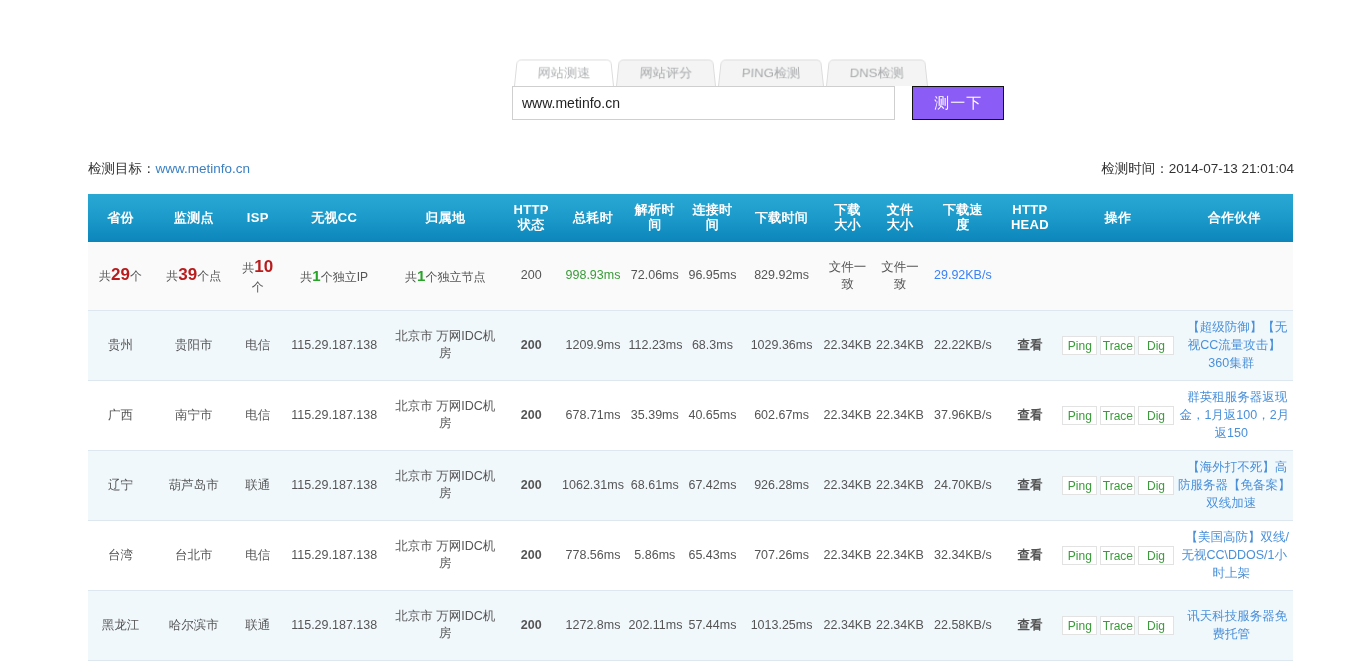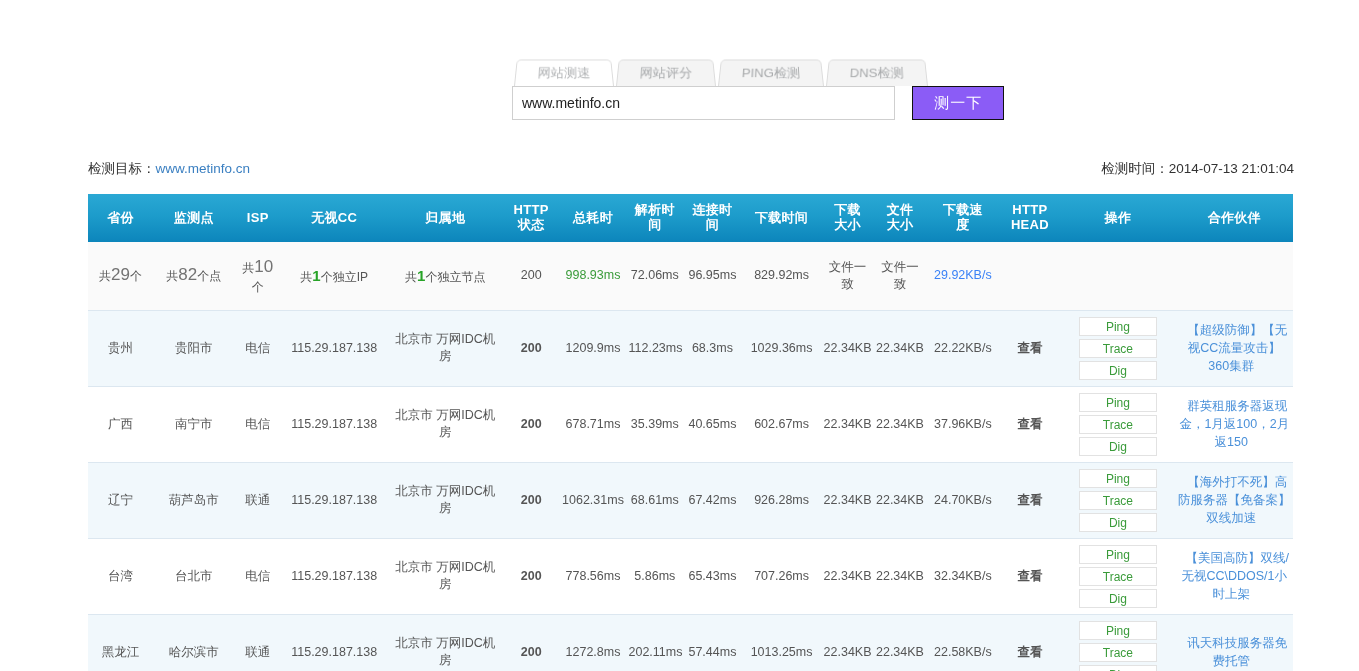--- a/index.html
+++ b/index.html
@@ -177,33 +177,33 @@
   }
   tr.summary td {
     background: #fafafa;
     height: 68px;
     border-bottom: 1px solid #dce7f0;
   }
   tr.r-odd td { background: #f1f8fc; height: 70px; }
   tr.r-even td { background: #ffffff; height: 70px; }
 
   .sum-cn { font-size: 12px; color: #555; }
-  .sum-num { font-size: 17px; color: #737373; font-weight: normal; }
+  .sum-num { font-size: 17px; color: #b91c1c; font-weight: bold; }
   .sum-num-sm { font-size: 15px; color: #27a327; font-weight: bold; }
   .file-same { color: #c0392b; font-size: 12.5px; }
 
   .ip { color: #4a90d9; }
   .status-ok { color: #3a9b3a; font-weight: bold; font-size: 12px; }
   .t-green { color: #32cd32; margin-left: 8px; }
   .t-orange { color: #f0a30a; }
   .speed { color: #f4511e; }
   .view-link { color: #2e9e2e; font-weight: bold; cursor: pointer; }
   .loc { color: #555; }
 
-  .ops { display: flex; flex-direction: column; align-items: center; gap: 3px; }
+  .ops { display: flex; flex-direction: row; align-items: center; gap: 3px; }
   .op-btn {
     width: 78px;
     height: 19px;
     line-height: 18px;
     border: 1px solid #e2e2e2;
     background: #ffffff;
     color: #3a9b3a;
     font-size: 12px;
     cursor: pointer;
     font-family: "Liberation Sans", sans-serif;
@@ -280,21 +280,21 @@
         <th>操作</th>
         <th>合作伙伴</th>
       </tr>
     </thead>
     <tbody>
       <tr class="summary">
         <td>
           <span class="sum-cn">共</span><span class="sum-num">29</span><span class="sum-cn">个</span>
         </td>
         <td>
-          <span class="sum-cn">共</span><span class="sum-num">82</span><span class="sum-cn">个点</span>
+          <span class="sum-cn">共</span><span class="sum-num">39</span><span class="sum-cn">个点</span>
         </td>
         <td>
           <span class="sum-cn">共</span><span class="sum-num">10</span><span class="sum-cn">个</span>
         </td>
         <td>
           <span class="sum-cn">共</span><span class="sum-num-sm">1</span><span class="sum-cn">个独立IP</span>
         </td>
         <td>
           <span class="sum-cn">共</span><span class="sum-num-sm">1</span><span class="sum-cn">个独立节点</span>
         </td>

